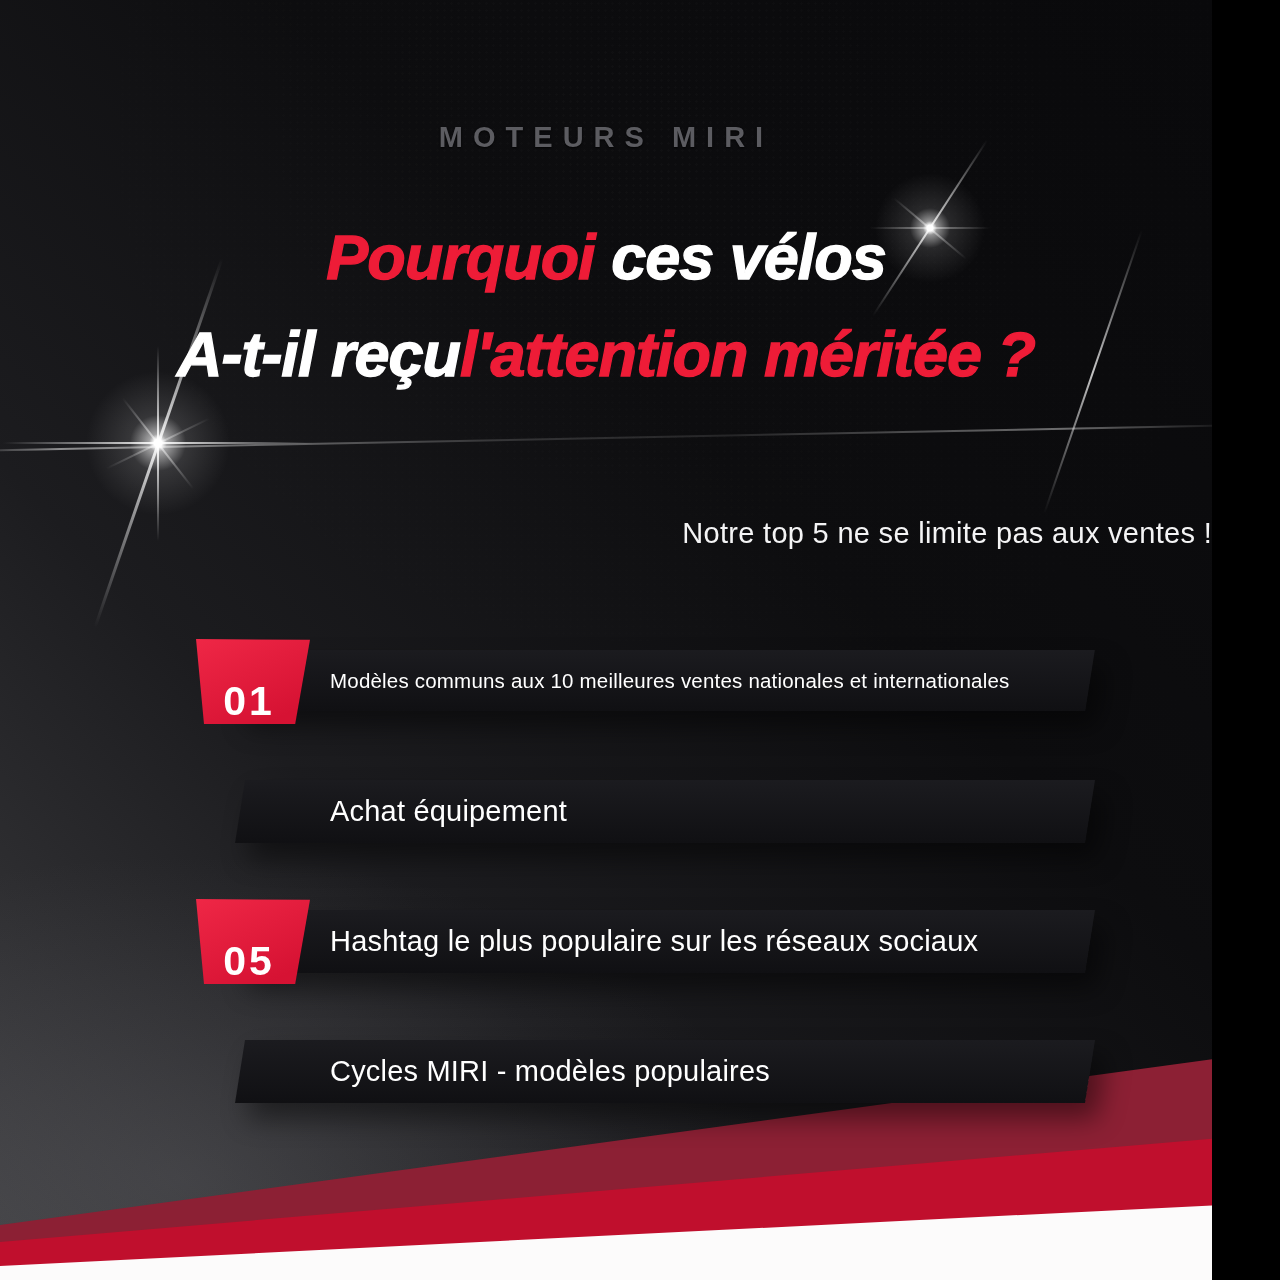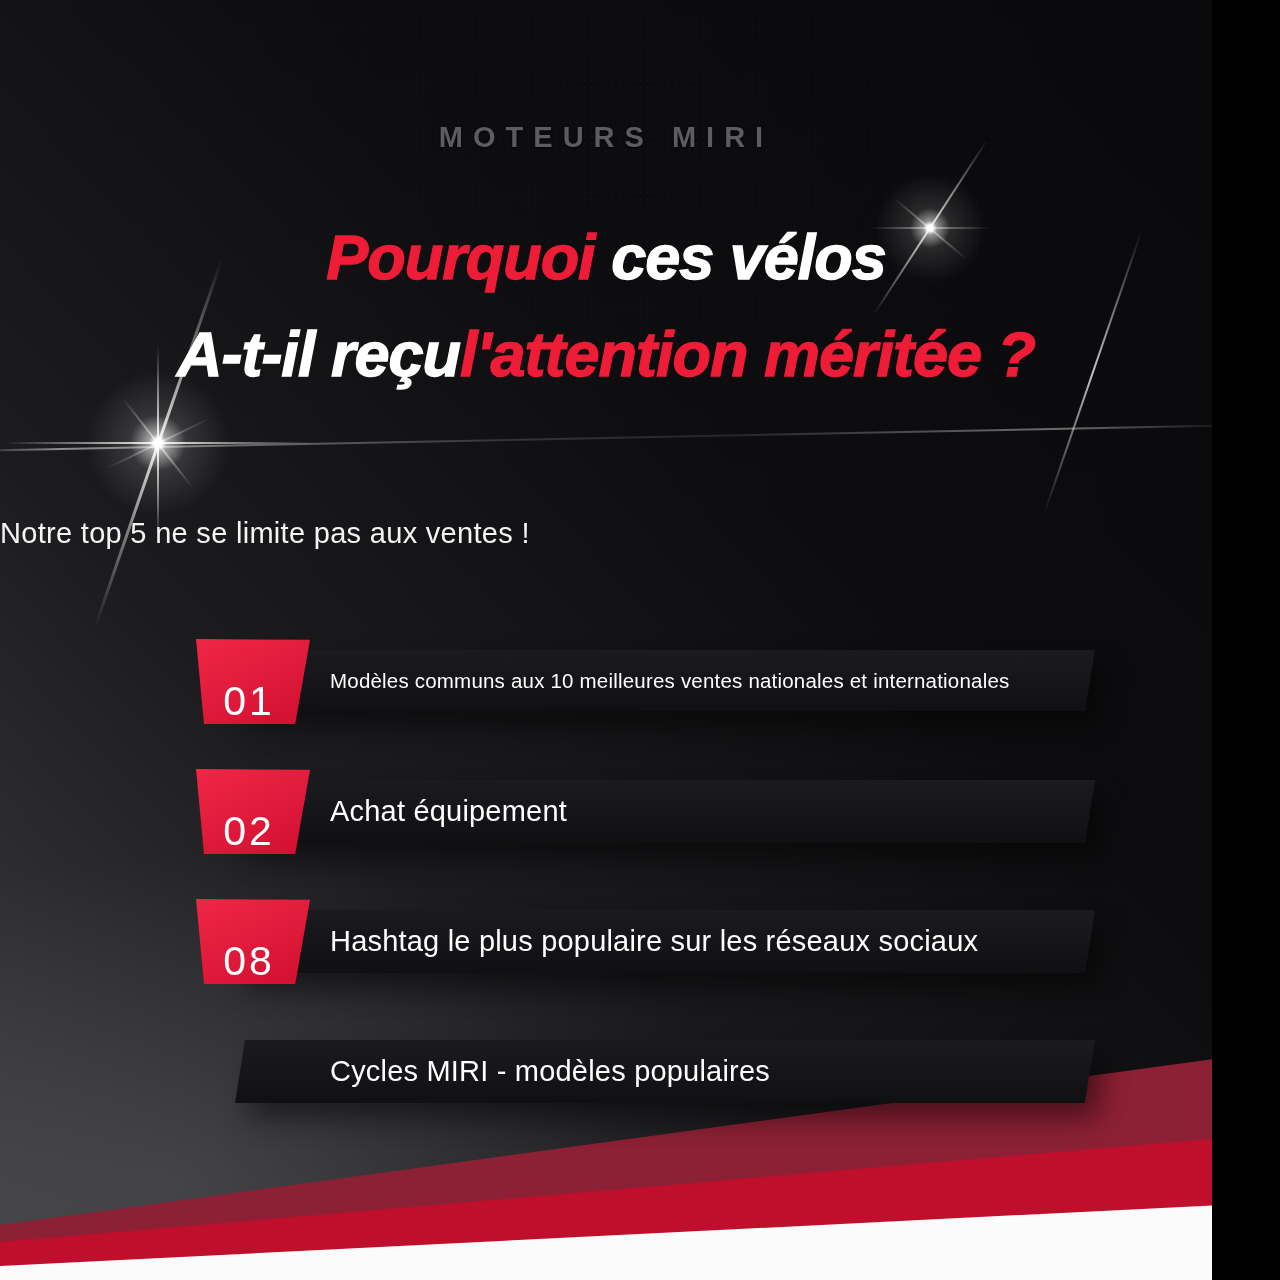--- a/index.html
+++ b/index.html
@@ -56,21 +56,21 @@
     position:absolute;left:0;right:0;text-align:center;
     font-style:italic;font-weight:bold;font-size:63px;line-height:1;letter-spacing:-1px;
     -webkit-text-stroke:1.3px currentColor;
     white-space:nowrap;
   }
   .title-line1{top:226px;color:#fff;}
   .title-line2{top:323px;color:#fff;}
   .t-red{color:#ee1c37;text-align:center;-webkit-text-stroke:1.3px #ee1c37;}
   .t-white{color:#ffffff;-webkit-text-stroke:1.3px #ffffff;}
   .subtitle{
-    position:absolute;top:517px;left:0;right:0;text-align:left;
+    position:absolute;top:517px;left:0;right:0;text-align:right;
     font-size:29px;color:#f4f4f5;letter-spacing:.3px;
   }
   
   .row{position:absolute;left:0;width:1280px;height:85px;}
   .row-1{top:639px;} .row-2{top:769px;} .row-3{top:899px;} .row-4{top:1029px;}
   .bar{
     position:absolute;left:240px;top:11px;width:850px;height:63px;
     background:linear-gradient(180deg,#1b1b1f 0%, #101013 100%);
     transform:skewX(-9deg);
     box-shadow:14px 16px 26px rgba(0,0,0,.45);
@@ -83,21 +83,21 @@
   .row-1 .bar{height:61px;}
   .row-1 .bar-text{font-size:20.5px;}
   .badge{
     position:absolute;left:196px;top:0;width:114px;height:85px;
     background:linear-gradient(155deg,#ef2746 0%, #d61233 85%);
     clip-path:polygon(0% 0%, 100% 1%, 87% 100%, 7% 100%);
     display:flex;align-items:center;justify-content:center;
     filter:drop-shadow(9px 11px 10px rgba(0,0,0,.55));
   }
   .badge-num{
-    color:#fff;font-size:41px;font-weight:normal;letter-spacing:3px;
+    color:#fff;font-size:41px;font-weight:bold;letter-spacing:3px;
     padding-right:8px;
     margin-top:40px;
   }
   
   .stripe{position:absolute;inset:0;pointer-events:none;}
   .stripe-maroon{background:#8c2034;clip-path:polygon(0px 1225px, 1280px 1050px, 1280px 1280px, 0px 1280px);}
   .stripe-crimson{background:#c00f2d;clip-path:polygon(0px 1242px, 1280px 1133px, 1280px 1280px, 0px 1280px);}
   .stripe-white{background:#fcfbfb;clip-path:polygon(0px 1266px, 1280px 1202px, 1280px 1280px, 0px 1280px);}
   .stripes{z-index:2;}
   .rows{position:absolute;inset:0;z-index:5;}
@@ -157,33 +157,30 @@
         <span class="badge-num">01</span>
       </div>
     </div>
 
     <div class="row row-2">
       <div class="bar">
         <div class="bar-inner">
           <span class="bar-text">Achat équipement</span>
         </div>
       </div>
-      <div class="badge">
-        <span class="badge-num">02</span>
-      </div>
     </div>
 
     <div class="row row-3">
       <div class="bar">
         <div class="bar-inner">
           <span class="bar-text">Hashtag le plus populaire sur les réseaux sociaux</span>
         </div>
       </div>
       <div class="badge">
-        <span class="badge-num">08</span>
+        <span class="badge-num">05</span>
       </div>
     </div>
 
     <div class="row row-4">
       <div class="bar">
         <div class="bar-inner">
           <span class="bar-text">Cycles MIRI - modèles populaires</span>
         </div>
       </div>
     </div>

